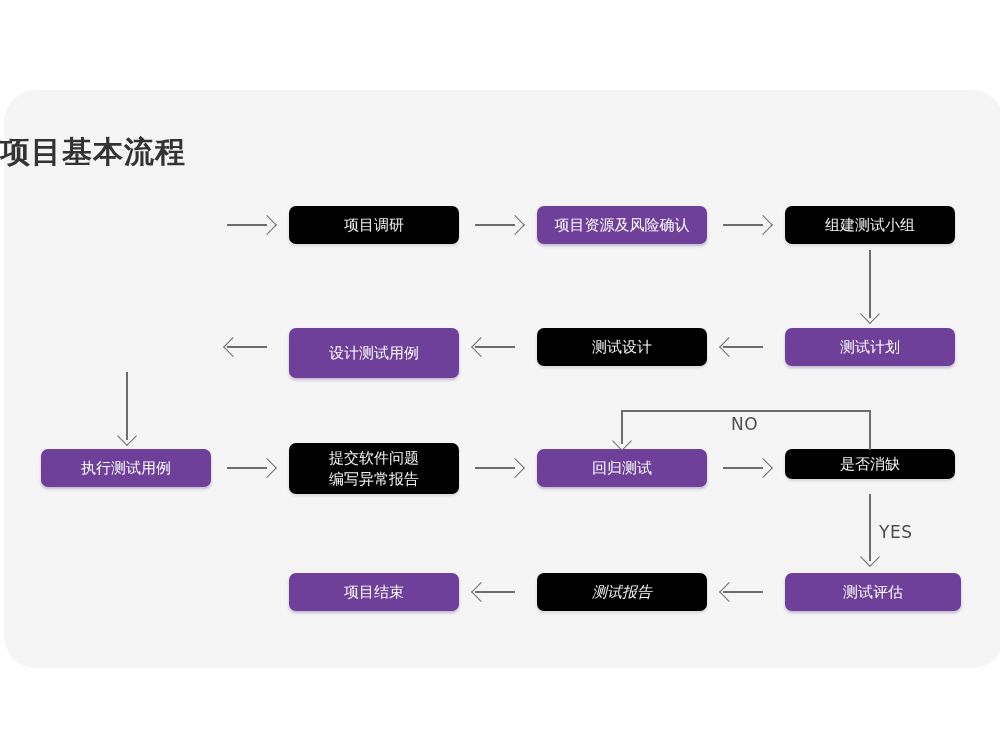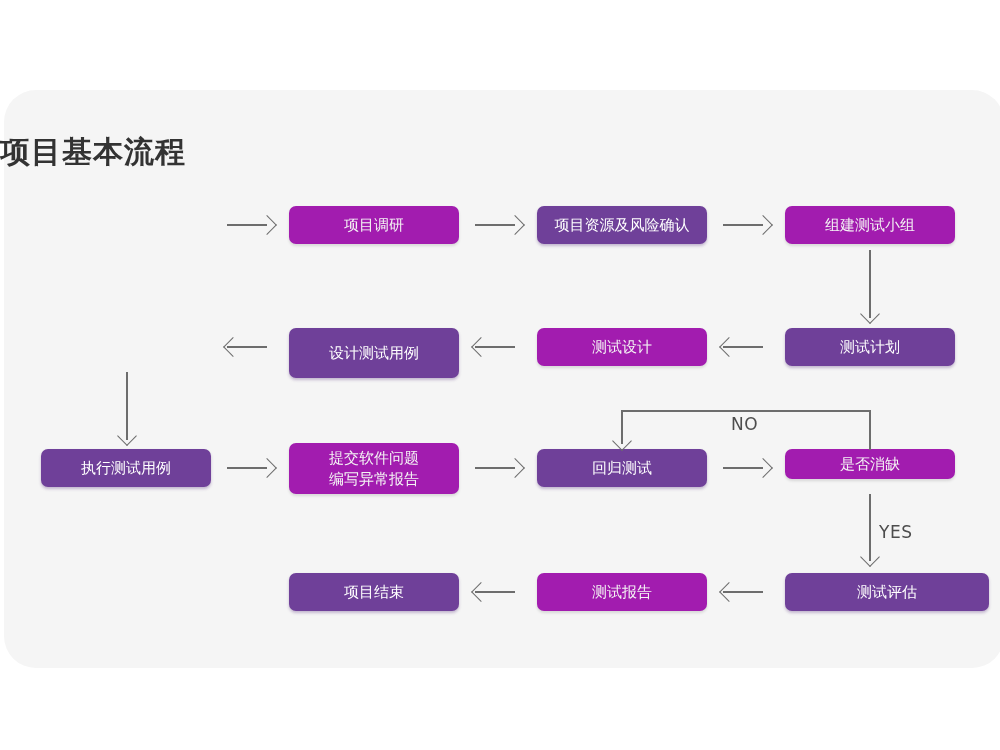--- a/index.html
+++ b/index.html
@@ -54,21 +54,21 @@
     line-height: 1.35;
     box-sizing: border-box;
     user-select: none;
   }
   .node.purple {
     background: #6f4099;
     color: #ffffff;
     box-shadow: 0 2px 3px rgba(80,40,120,0.30);
   }
   .node.gray {
-    background: #a21caf;
+    background: #000000;
     color: #f4f4f4;
     box-shadow: 0 2px 3px rgba(0,0,0,0.12);
   }
   .node .label { display: block; white-space: pre-line; }
 
   
   .hline {
     position: absolute;
     height: 1.6px;
     background: #6d6d6d;
@@ -179,24 +179,24 @@
   <div class="arrowhead down" style="left:615px; top:434px;"></div>
   <div class="edge-label" style="left:731px; top:414px;">NO</div>
 
   <div class="vline" style="left:869px; top:494px; height:67px;"></div>
   <div class="arrowhead down" style="left:863px; top:550px;"></div>
   <div class="edge-label" style="left:879px; top:522px;">YES</div>
 
   <div class="node purple" style="left:289px; top:573px; width:170px; height:38px;">
     <span class="label">项目结束</span>
   </div>
-  <div class="node gray" style="left:537px; top:573px; width:170px; height:38px;">
+  <div class="node gray" style="left:537px; top:573px; width:170px; height:38px;font-style:italic;">
     <span class="label">测试报告</span>
   </div>
-  <div class="node purple" style="left:785px; top:573px; width:204px; height:38px;">
+  <div class="node purple" style="left:785px; top:573px; width:176px; height:38px;">
     <span class="label">测试评估</span>
   </div>
 
   <div class="hline" style="left:475px; top:591px; width:40px;"></div>
   <div class="arrowhead left" style="left:474px; top:585px;"></div>
 
   <div class="hline" style="left:723px; top:591px; width:40px;"></div>
   <div class="arrowhead left" style="left:722px; top:585px;"></div>
 
 </div>

